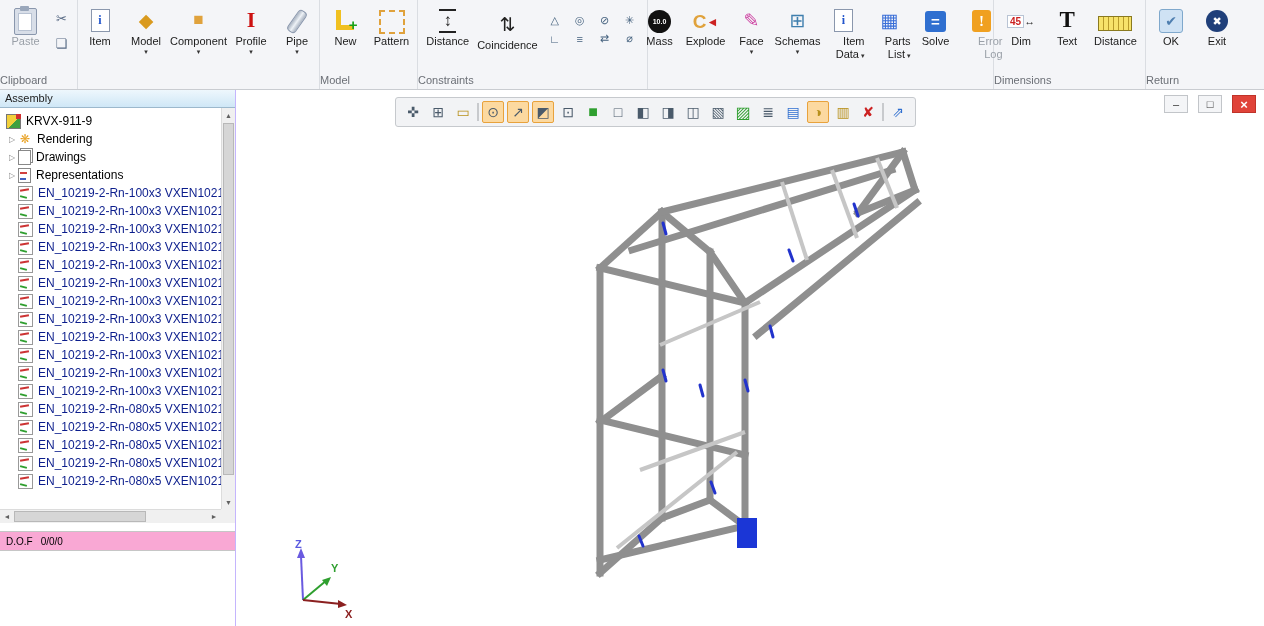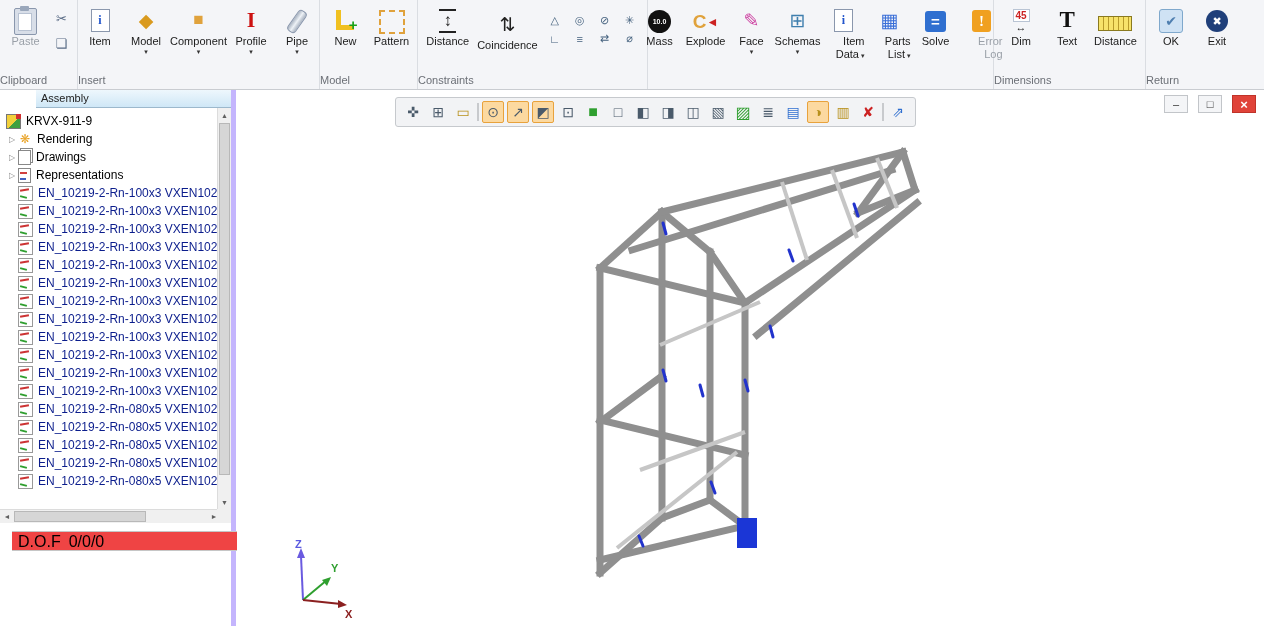--- a/index.html
+++ b/index.html
@@ -44,31 +44,31 @@
   .cic{display:flex;align-items:center;justify-content:center;font-size:11px;color:#44617e;}
   .ic-mass{width:23px;height:23px;border-radius:50%;background:#111;color:#fff;display:flex;align-items:center;justify-content:center;font-size:7px;font-weight:bold;margin-top:3px;}
   .ic-explode{display:flex;align-items:center;margin-top:3px;}
   .ic-explode .c{color:#e0a23c;font-size:19px;font-weight:bold;}
   .ic-explode .arw{color:#cc2222;font-size:12px;}
   .ic-face{color:#cc3fa0;font-size:19px;}
   .ic-schemas{color:#3f7fae;font-size:19px;}
   .ic-partslist{color:#3a6fd8;font-size:19px;}
   .ic-solve{width:21px;height:21px;background:#2f6fd0;border-radius:3px;color:#fff;font-size:15px;font-weight:bold;display:flex;align-items:center;justify-content:center;margin-top:3px;}
   .ic-error{width:19px;height:22px;background:#f0a020;border-radius:3px;color:#fff;font:bold 15px "Liberation Serif",serif;display:flex;align-items:center;justify-content:center;margin-top:2px;}
-  .ic-dim{display:flex;flex-direction:column;align-items:center;margin-top:2px;}
+  .ic-dim{display:flex;flex-direction:row;align-items:center;margin-top:2px;}
   .ic-dim .d45{color:#cc2222;font-size:10px;font-weight:bold;line-height:11px;border:1px solid #b9c4d4;padding:0 2px;background:#fff;}
   .ic-dim .darw{color:#222;font-size:11px;line-height:11px;}
   .ic-text{font:bold 23px "Liberation Serif",serif;color:#111;}
   .ic-ruler{width:32px;height:13px;background:repeating-linear-gradient(90deg,#f7e36a 0 4px,#b89b2a 4px 5px);border:1px solid #8a7a20;margin-top:7px;}
   .ic-ok{width:22px;height:22px;background:#cfe2f4;border:1px solid #7fa8cc;border-radius:3px;color:#4f7fb0;font-size:14px;display:flex;align-items:center;justify-content:center;margin-top:2px;}
   .ic-exit{width:22px;height:22px;background:#1f3f7a;border-radius:50%;color:#fff;font-size:11px;display:flex;align-items:center;justify-content:center;margin-top:2px;}
 
   
   .main{position:absolute;top:90px;left:0;width:1264px;height:536px;}
-  .assembly{position:absolute;left:0;top:0;width:236px;height:536px;background:#fff;border-right:5px solid #c4b5fd;box-sizing:border-box;padding-left:36px;}
+  .assembly{position:absolute;left:0;top:0;width:236px;height:536px;background:#fff;border-right:1px solid #c4b5fd;box-sizing:border-box;}
   .panel-header{height:17px;background:linear-gradient(#eef7fd,#cfe7f6);border-bottom:1px solid #9cb8cc;font-size:11px;line-height:17px;padding-left:5px;color:#222;}
   .tree{position:absolute;top:18px;left:0;width:221px;height:401px;overflow:hidden;padding-top:4px;box-sizing:border-box;}
   .trow{height:18px;display:flex;align-items:center;font-size:12px;white-space:nowrap;padding-left:6px;}
   .trow .exp{width:12px;flex:none;text-align:center;font-size:8px;color:#8a8a8a;}
   .tlabel{margin-left:5px;color:#000;}
   .part-label{margin-left:5px;color:#0b1d8c;}
   .ic-root{width:13px;height:13px;flex:none;background:linear-gradient(135deg,#f3d03a 0 55%,#3fa03f 55% 100%);border:1px solid #777;position:relative;}
   .ic-root::after{content:"";position:absolute;right:-1px;top:-1px;width:5px;height:5px;background:#d03030;}
   .ic-rendering{width:14px;flex:none;text-align:center;color:#e8a020;font-size:12px;}
   .ic-sheets{width:11px;height:13px;flex:none;background:#fff;border:1px solid #888;box-shadow:2px -2px 0 -1px #fff,2px -2px 0 0 #888;}
@@ -84,21 +84,21 @@
 
   .vscroll{position:absolute;top:18px;right:0;width:14px;height:401px;background:#f0f0f0;border-left:1px solid #dcdcdc;box-sizing:border-box;}
   .vs-up,.vs-down{position:absolute;left:0;width:13px;height:14px;display:flex;align-items:center;justify-content:center;font-size:7px;color:#606060;}
   .vs-up{top:0;} .vs-down{bottom:0;}
   .vs-thumb{position:absolute;top:15px;left:1px;width:11px;height:352px;background:#d6d6d6;border:1px solid #b8b8b8;box-sizing:border-box;}
   .hscroll{position:absolute;top:419px;left:0;width:221px;height:14px;background:#f0f0f0;border-top:1px solid #dcdcdc;box-sizing:border-box;}
   .hs-left,.hs-right{position:absolute;top:0;width:14px;height:13px;display:flex;align-items:center;justify-content:center;font-size:7px;color:#606060;}
   .hs-left{left:0;} .hs-right{right:0;}
   .hs-thumb{position:absolute;left:14px;top:1px;width:132px;height:11px;background:#d6d6d6;border:1px solid #b8b8b8;box-sizing:border-box;}
   .scroll-corner{position:absolute;top:419px;right:0;width:14px;height:14px;background:#f0f0f0;}
-  .dof{position:absolute;top:441px;left:12px;width:235px;height:20px;border-top:1px solid #c6c6c6;border-bottom:1px solid #c6c6c6;font-size:16px;line-height:20px;padding-left:6px;color:#000;background:#ef4444;box-sizing:border-box;}
+  .dof{position:absolute;top:441px;left:0;width:235px;height:20px;border-top:1px solid #c6c6c6;border-bottom:1px solid #c6c6c6;font-size:10px;line-height:20px;padding-left:6px;color:#000;background:#f9a8d4;box-sizing:border-box;}
   .dof span{margin-right:8px;}
 
   
   .viewport{position:absolute;left:237px;top:0;width:1027px;height:536px;background:#fff;overflow:hidden;}
   .vtoolbar{position:absolute;left:158px;top:7px;height:28px;display:flex;align-items:center;gap:3px;background:#f2f3f5;border:1px solid #c6c9cd;border-radius:3px;padding:0 6px;}
   .vicon{width:22px;height:22px;display:flex;align-items:center;justify-content:center;font-size:14px;color:#4a5a6a;border-radius:2px;box-sizing:border-box;}
   .vicon.active{background:#fcd9a0;border:1px solid #e8a23c;}
   .vicon.green{color:#2f9f2f;font-size:16px;}
   .vicon.blue{color:#2f6fd0;}
   .vicon.red{color:#cc2222;}
@@ -162,21 +162,20 @@
           <span class="caret">▾</span>
         </div>
         <div class="rbtn">
           <span class="ric">
               <span class="ic-pipe"></span>
             </span>
           <span class="rlabel">Pipe</span>
           <span class="caret">▾</span>
         </div>
       </div>
-      <div class="glabel">Insert</div>
     </div>
 
     <div class="rgroup" style="width:98px">
       <div class="gbody">
         <div class="rbtn">
           <span class="ric">
               <span class="ic-new">
                 <span class="ell"></span>
                 <span class="plus">+</span>
               </span>

